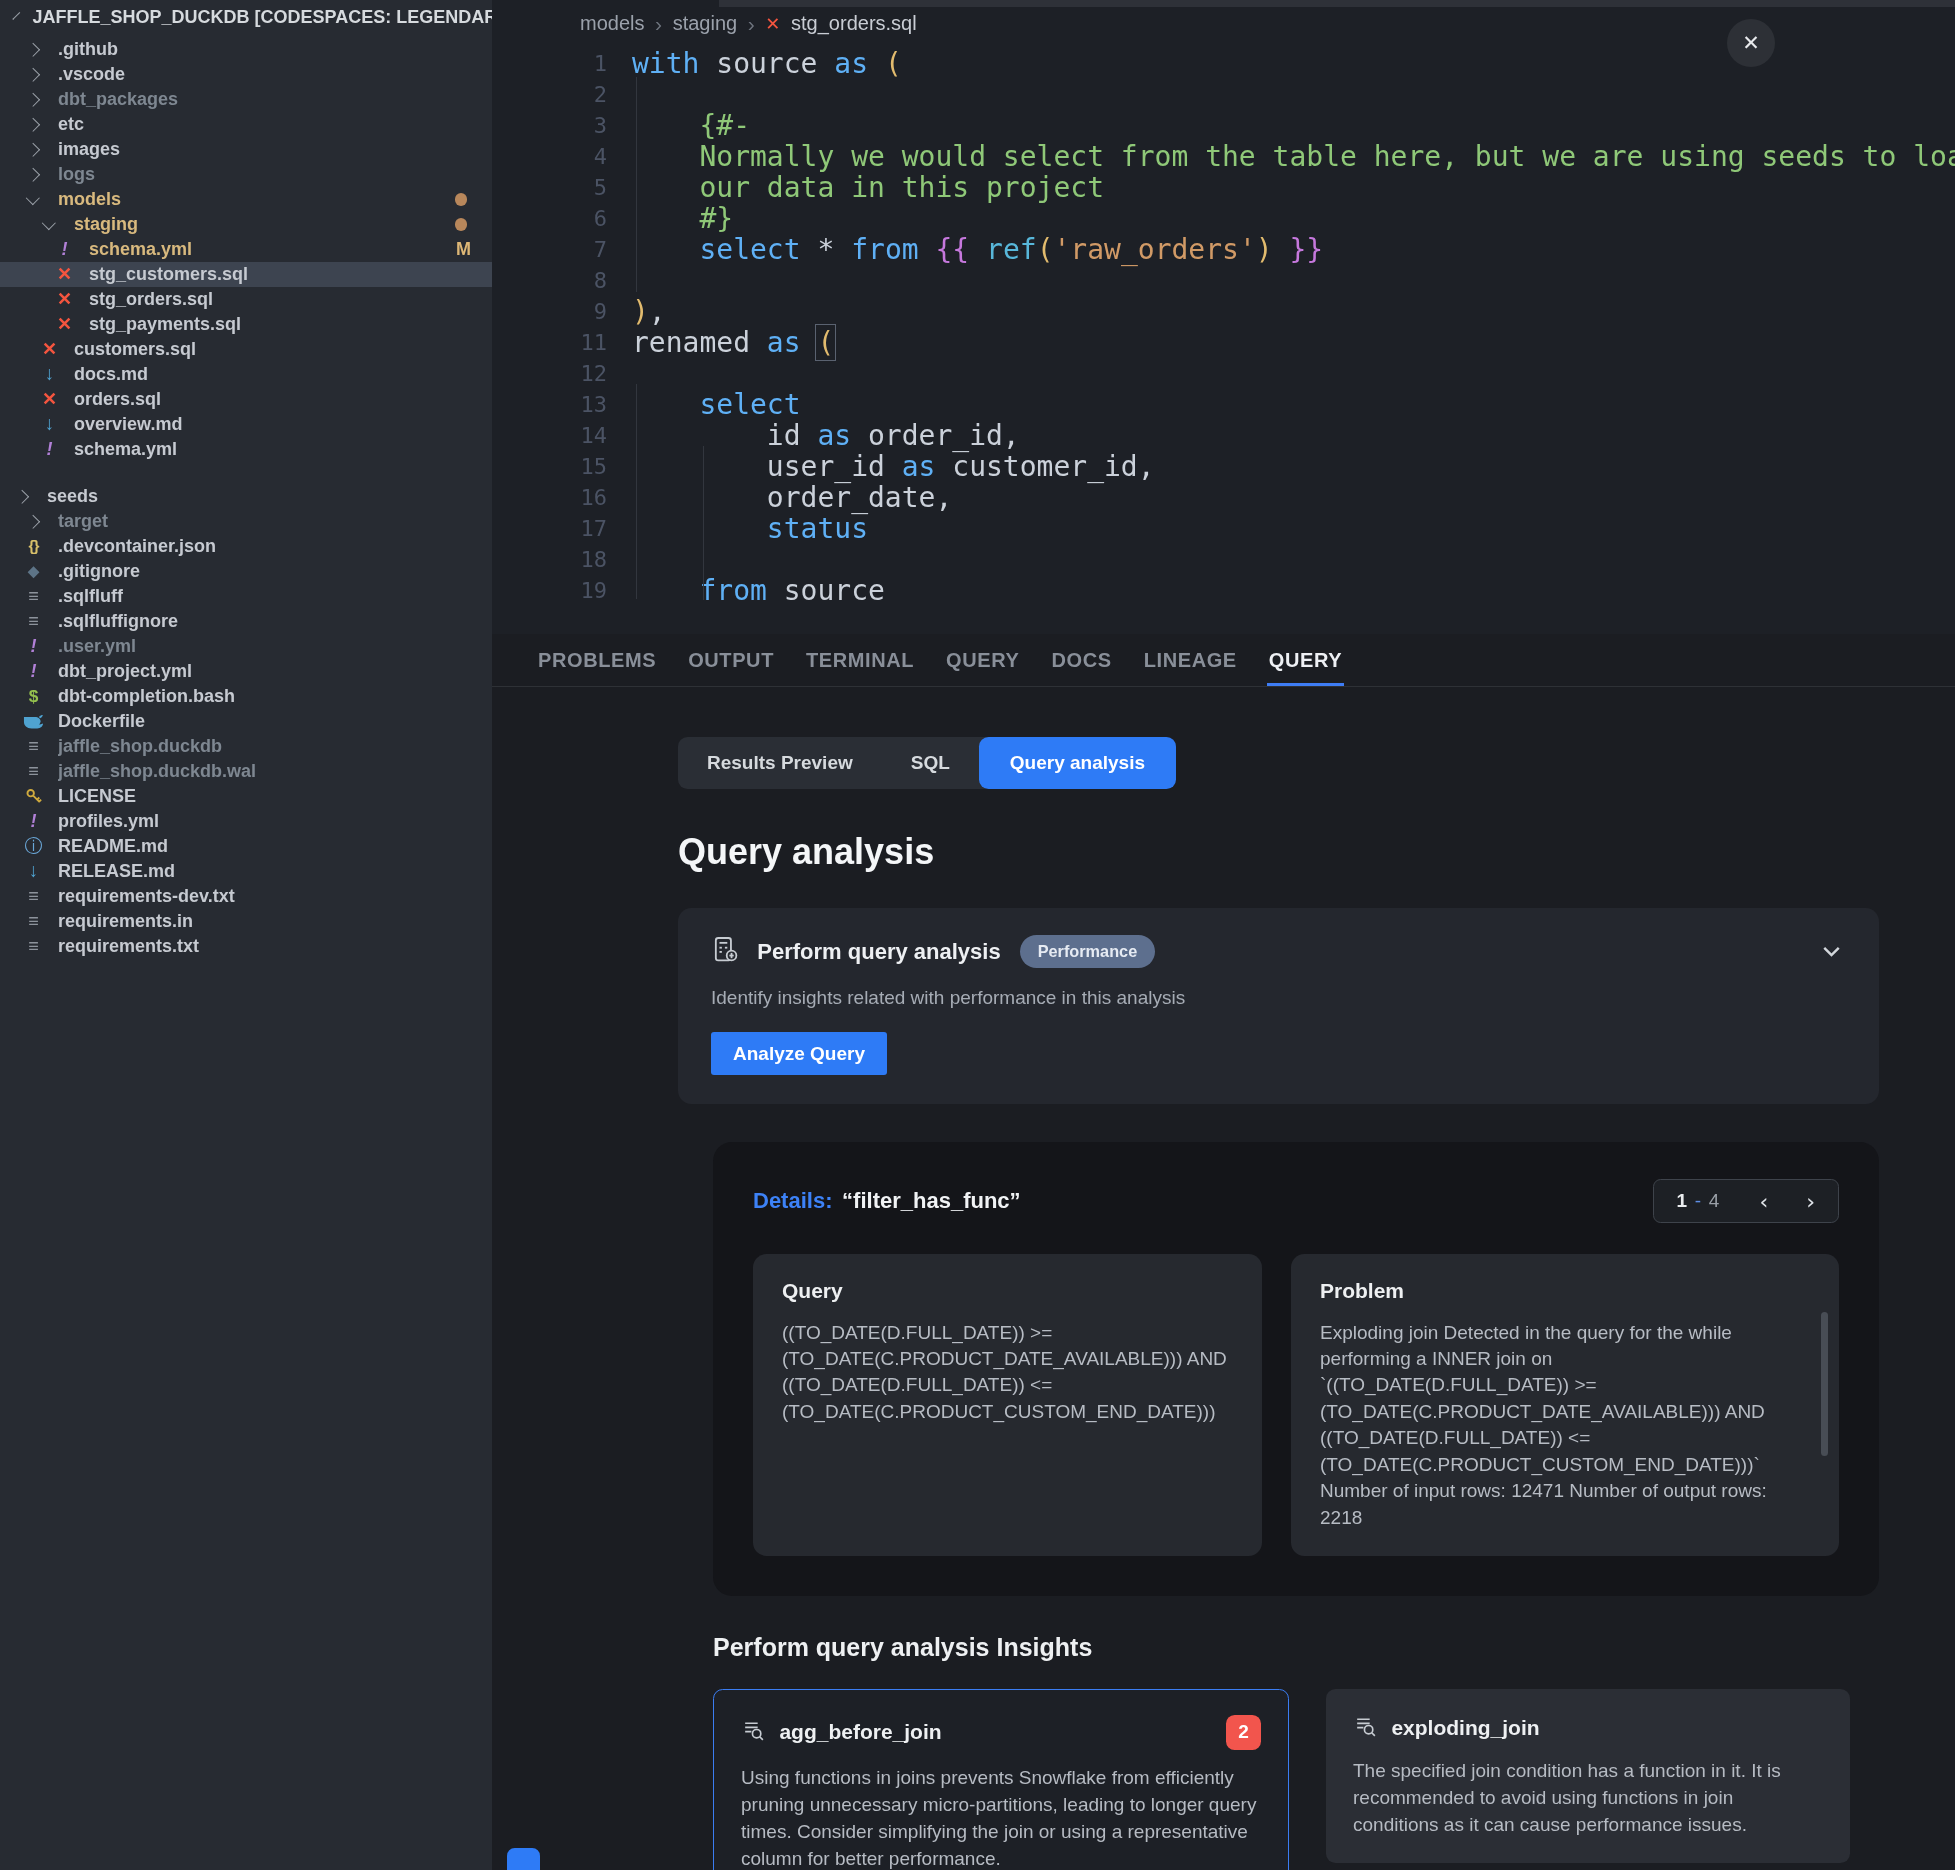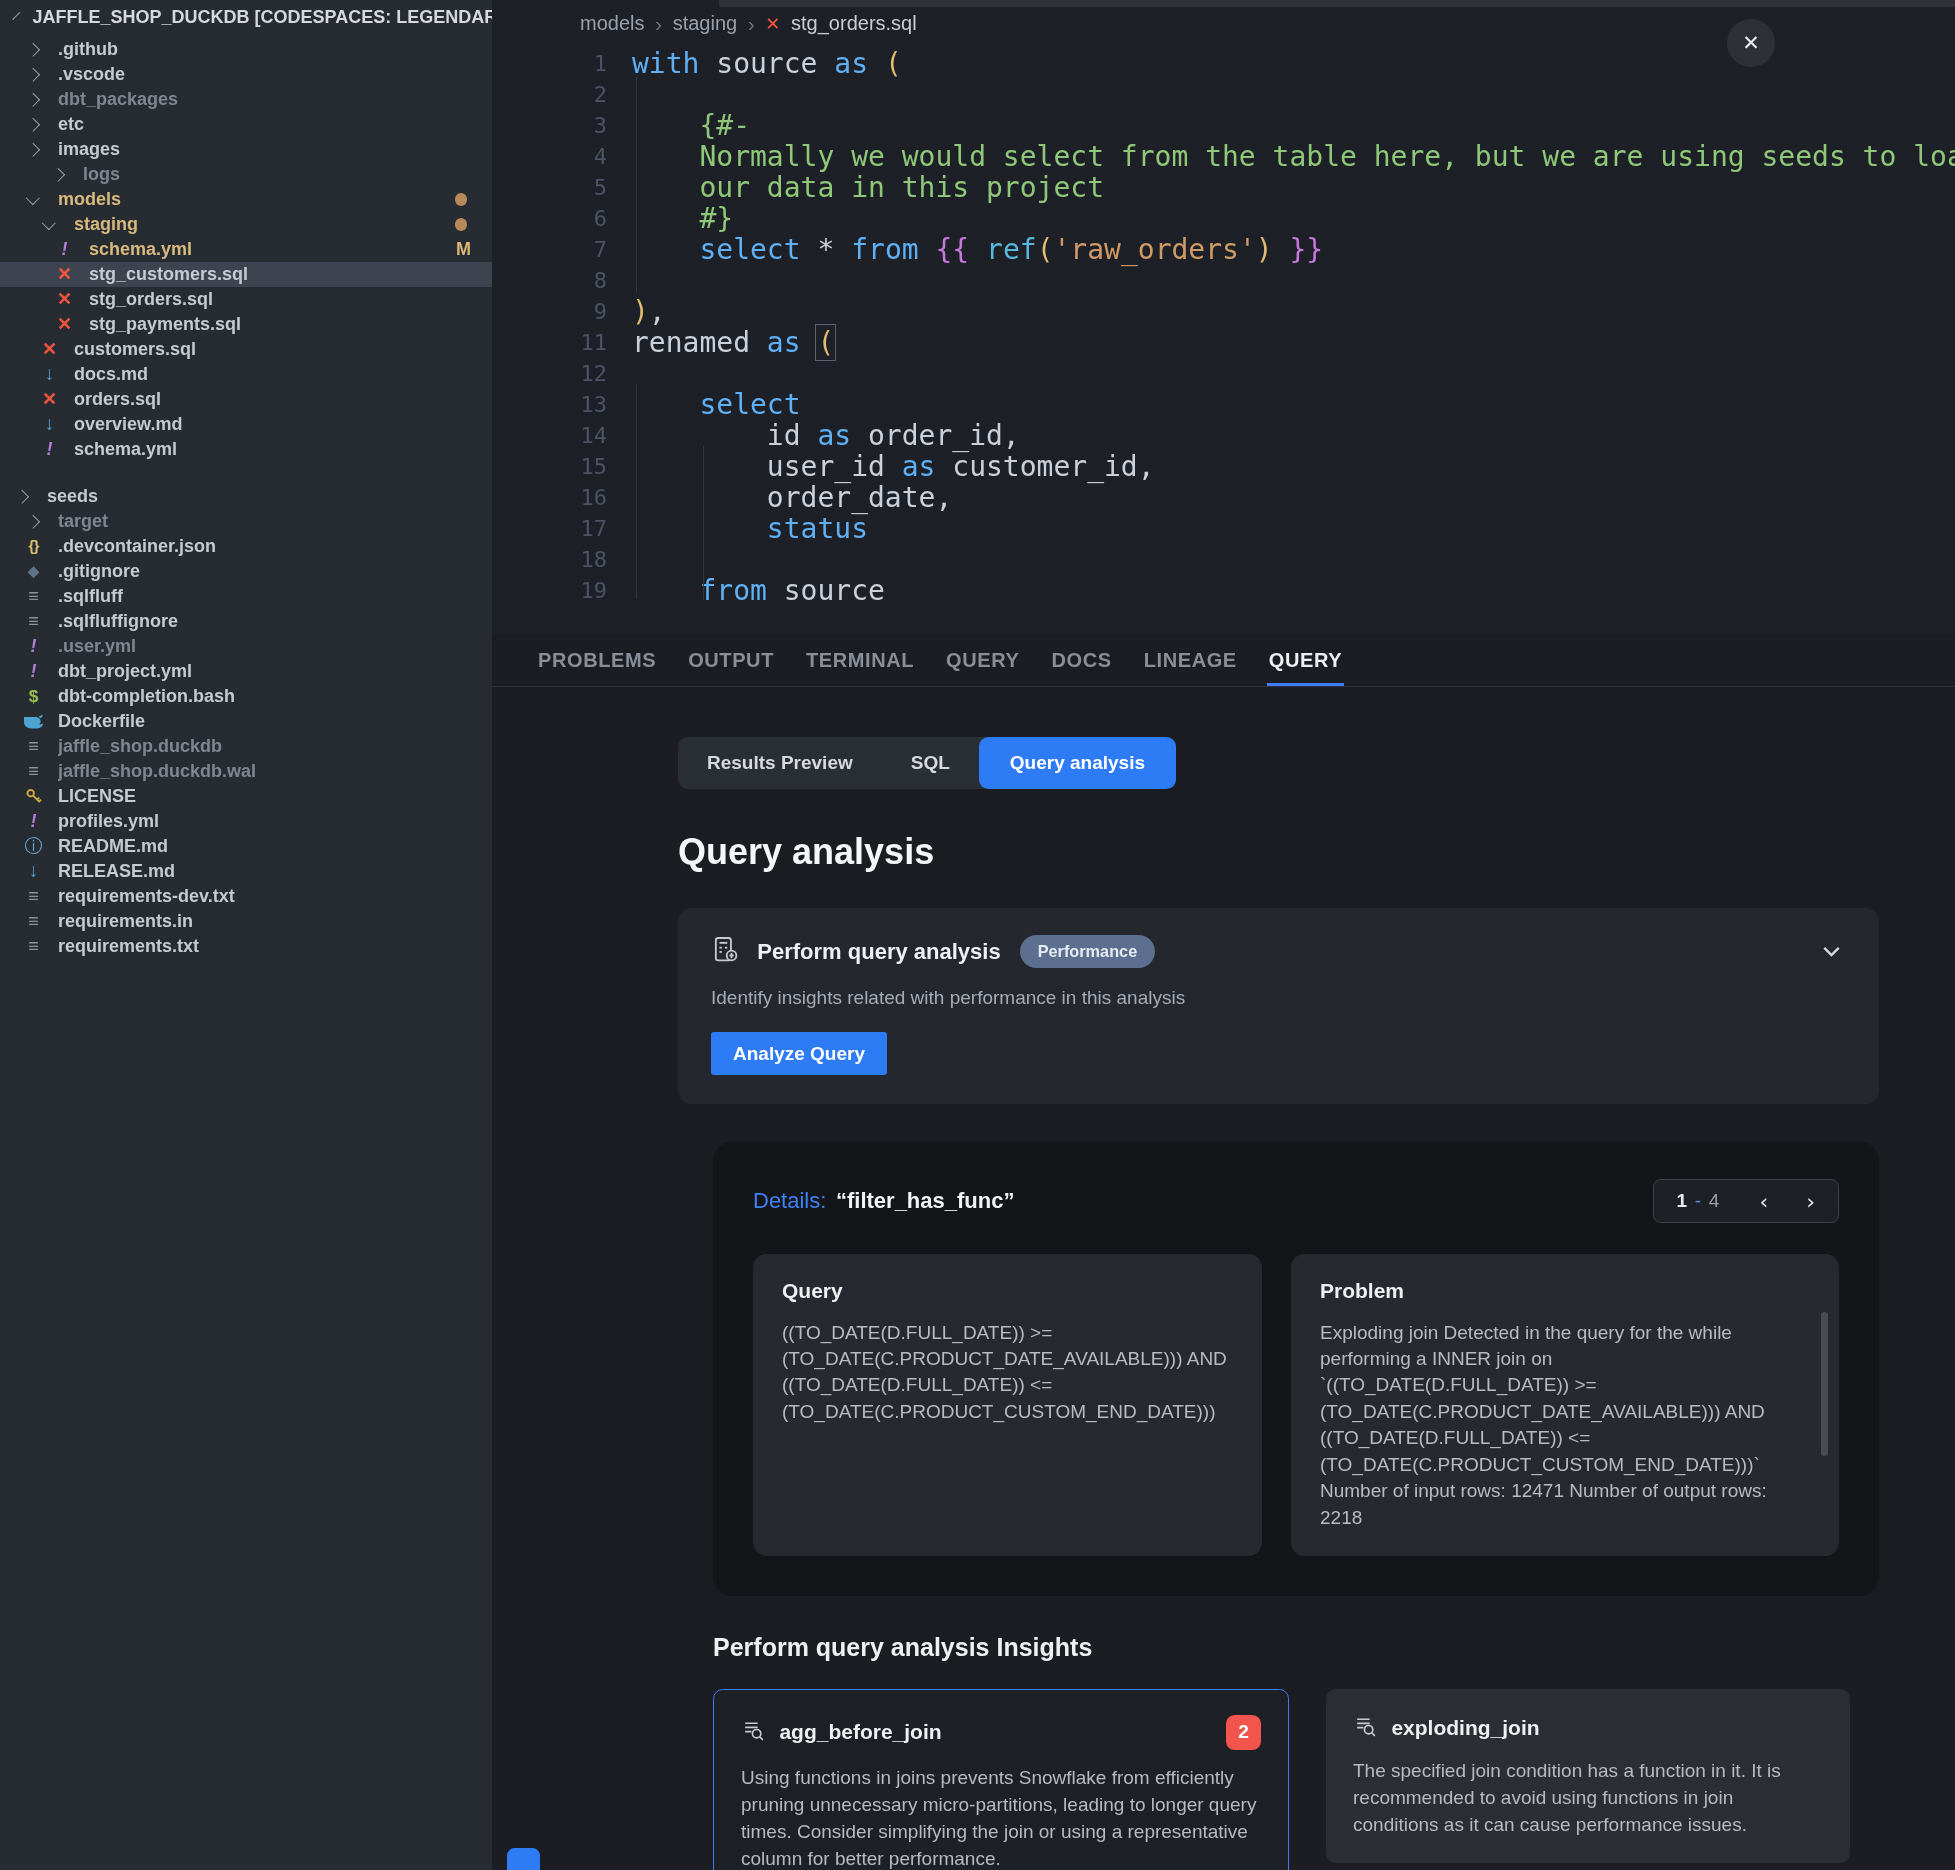--- a/index.html
+++ b/index.html
@@ -67,21 +67,21 @@
   .card1-title{margin-left:17.3px;font-size:22px;font-weight:700;color:#eef0f3;}
   .perf-badge{margin-left:19px;background:#5d6f8e;color:#e6ebf3;font-size:16.3px;font-weight:600;
               padding:6.7px 18px;border-radius:960px;}
   .card1-chev{margin-left:auto;cursor:pointer;display:flex;}
   .card1-desc{margin-top:19px;font-size:19px;color:#a6acb5;}
   .btn-analyze{display:inline-block;margin-top:23px;background:#2e7bf6;color:#fff;font-size:19px;
                font-weight:600;padding:10.6px 22px;border-radius:3px;cursor:pointer;}
   .details{margin-top:38px;margin-left:35px;width:1166px;background:#141519;border-radius:19px;
            padding:37px 40px 40px;box-sizing:border-box;}
   .det-head{display:flex;align-items:center;}
-  .det-label{color:#3d82f7;font-size:22px;font-weight:400;}
+  .det-label{color:#3d82f7;font-size:22px;font-weight:700;}
   .det-name{color:#f1f3f5;font-size:22px;font-weight:700;margin-left:9.6px;}
   .pager{margin-left:auto;display:flex;align-items:center;background:#1d2025;border:1px solid #3e434b;
          border-radius:7.7px;padding:8.6px 23px;font-size:19px;}
   .pg-cur{color:#e9ebee;font-weight:700;}
   .pg-sep{color:#5f8fe8;margin:0 7.7px;}
   .pg-tot{color:#9aa0a8;}
   .pg-chev{color:#dfe3e8;font-size:22px;cursor:pointer;font-family:"DejaVu Sans",sans-serif;}
   .pg-prev{margin-left:40px;} .pg-next{margin-left:38px;}
   .det-cards{margin-top:31px;display:grid;grid-template-columns:509px 1fr;gap:29px;align-items:stretch;}
   .icard{background:#26292f;border-radius:13.4px;padding:25px 29px;box-sizing:border-box;position:relative;}
@@ -133,21 +133,21 @@
           <span class="chev right"></span>
         </span>
         <span class="lbl">etc</span>
       </div>
       <div class="trow" style="padding-left: 21px;">
         <span class="ticon">
           <span class="chev right"></span>
         </span>
         <span class="lbl">images</span>
       </div>
-      <div class="trow dim" style="padding-left: 21px; margin-left: 25px;">
+      <div class="trow dim" style="padding-left: 21px;">
         <span class="ticon">
           <span class="chev right"></span>
         </span>
         <span class="lbl">logs</span>
       </div>
       <div class="trow gold" style="padding-left: 21px;">
         <span class="ticon">
           <span class="chev down"></span>
         </span>
         <span class="lbl">models</span>

